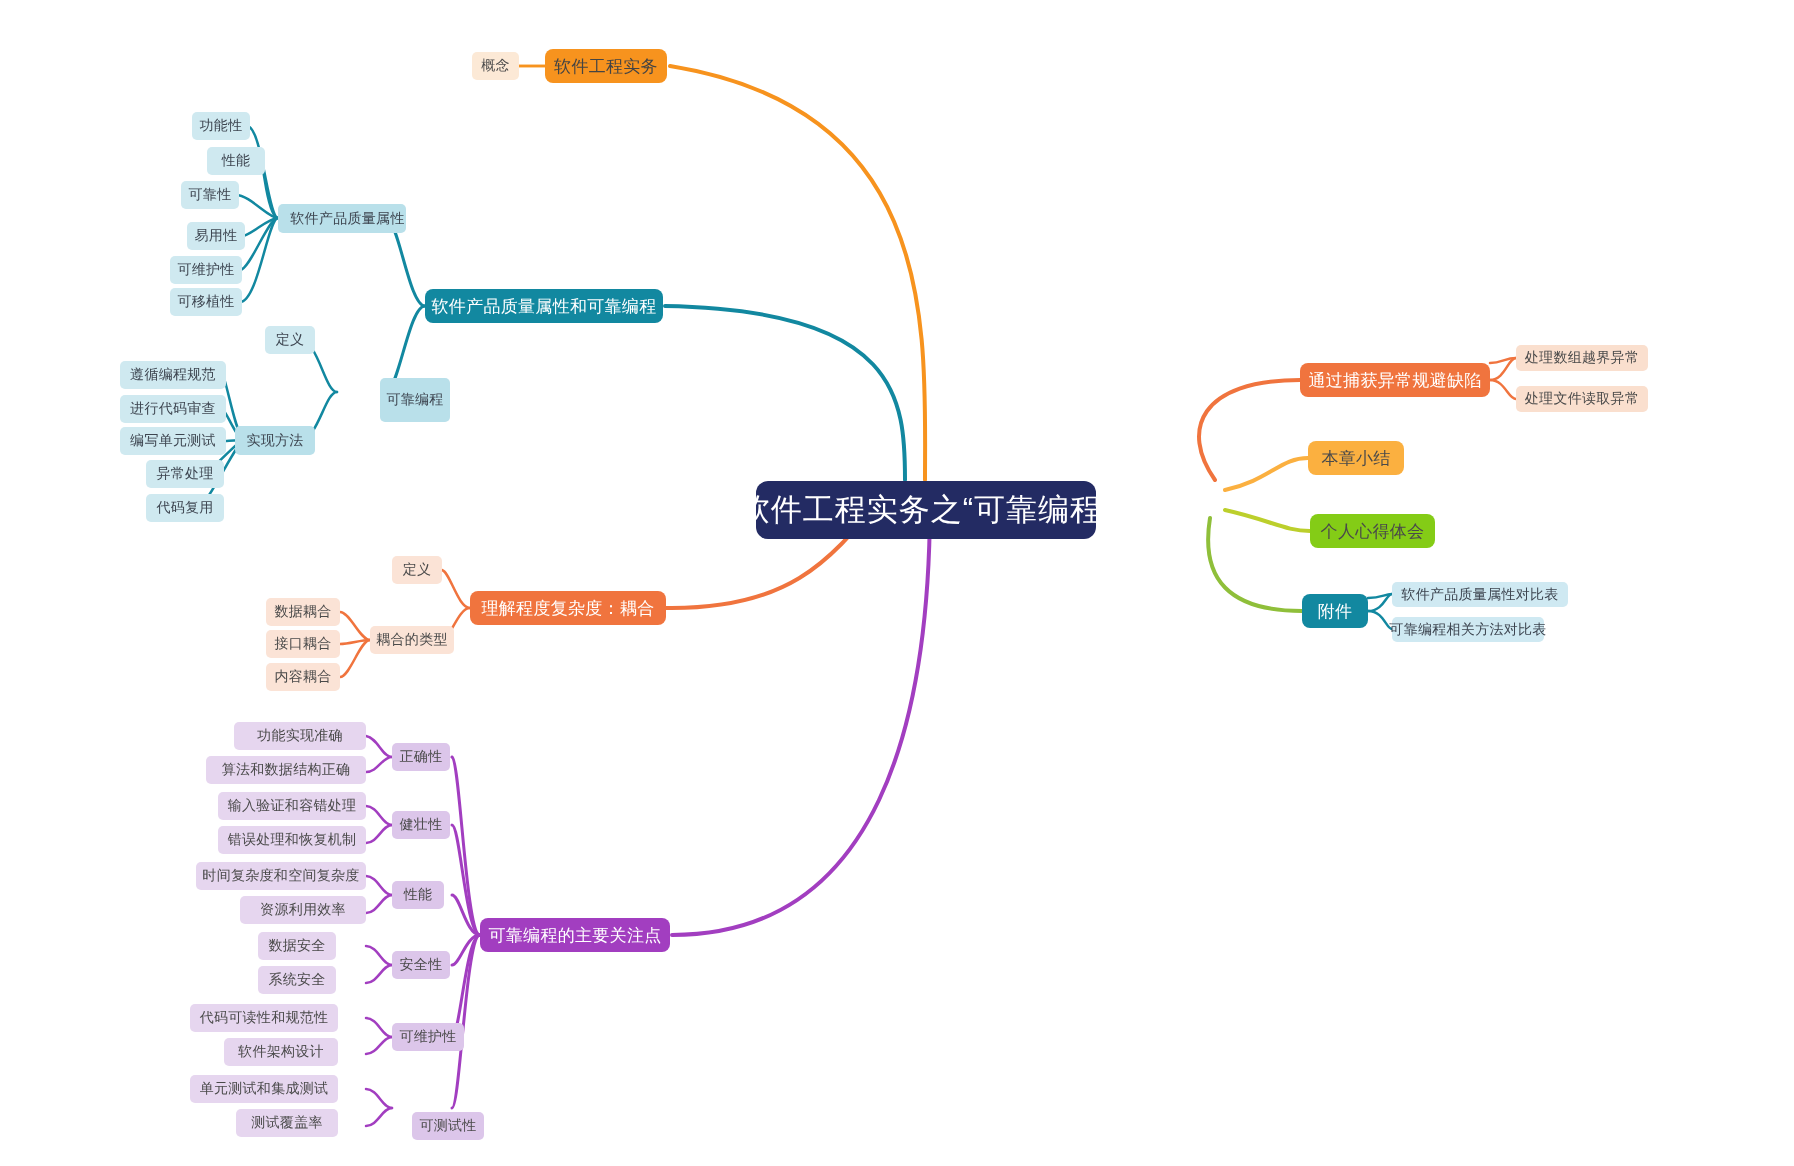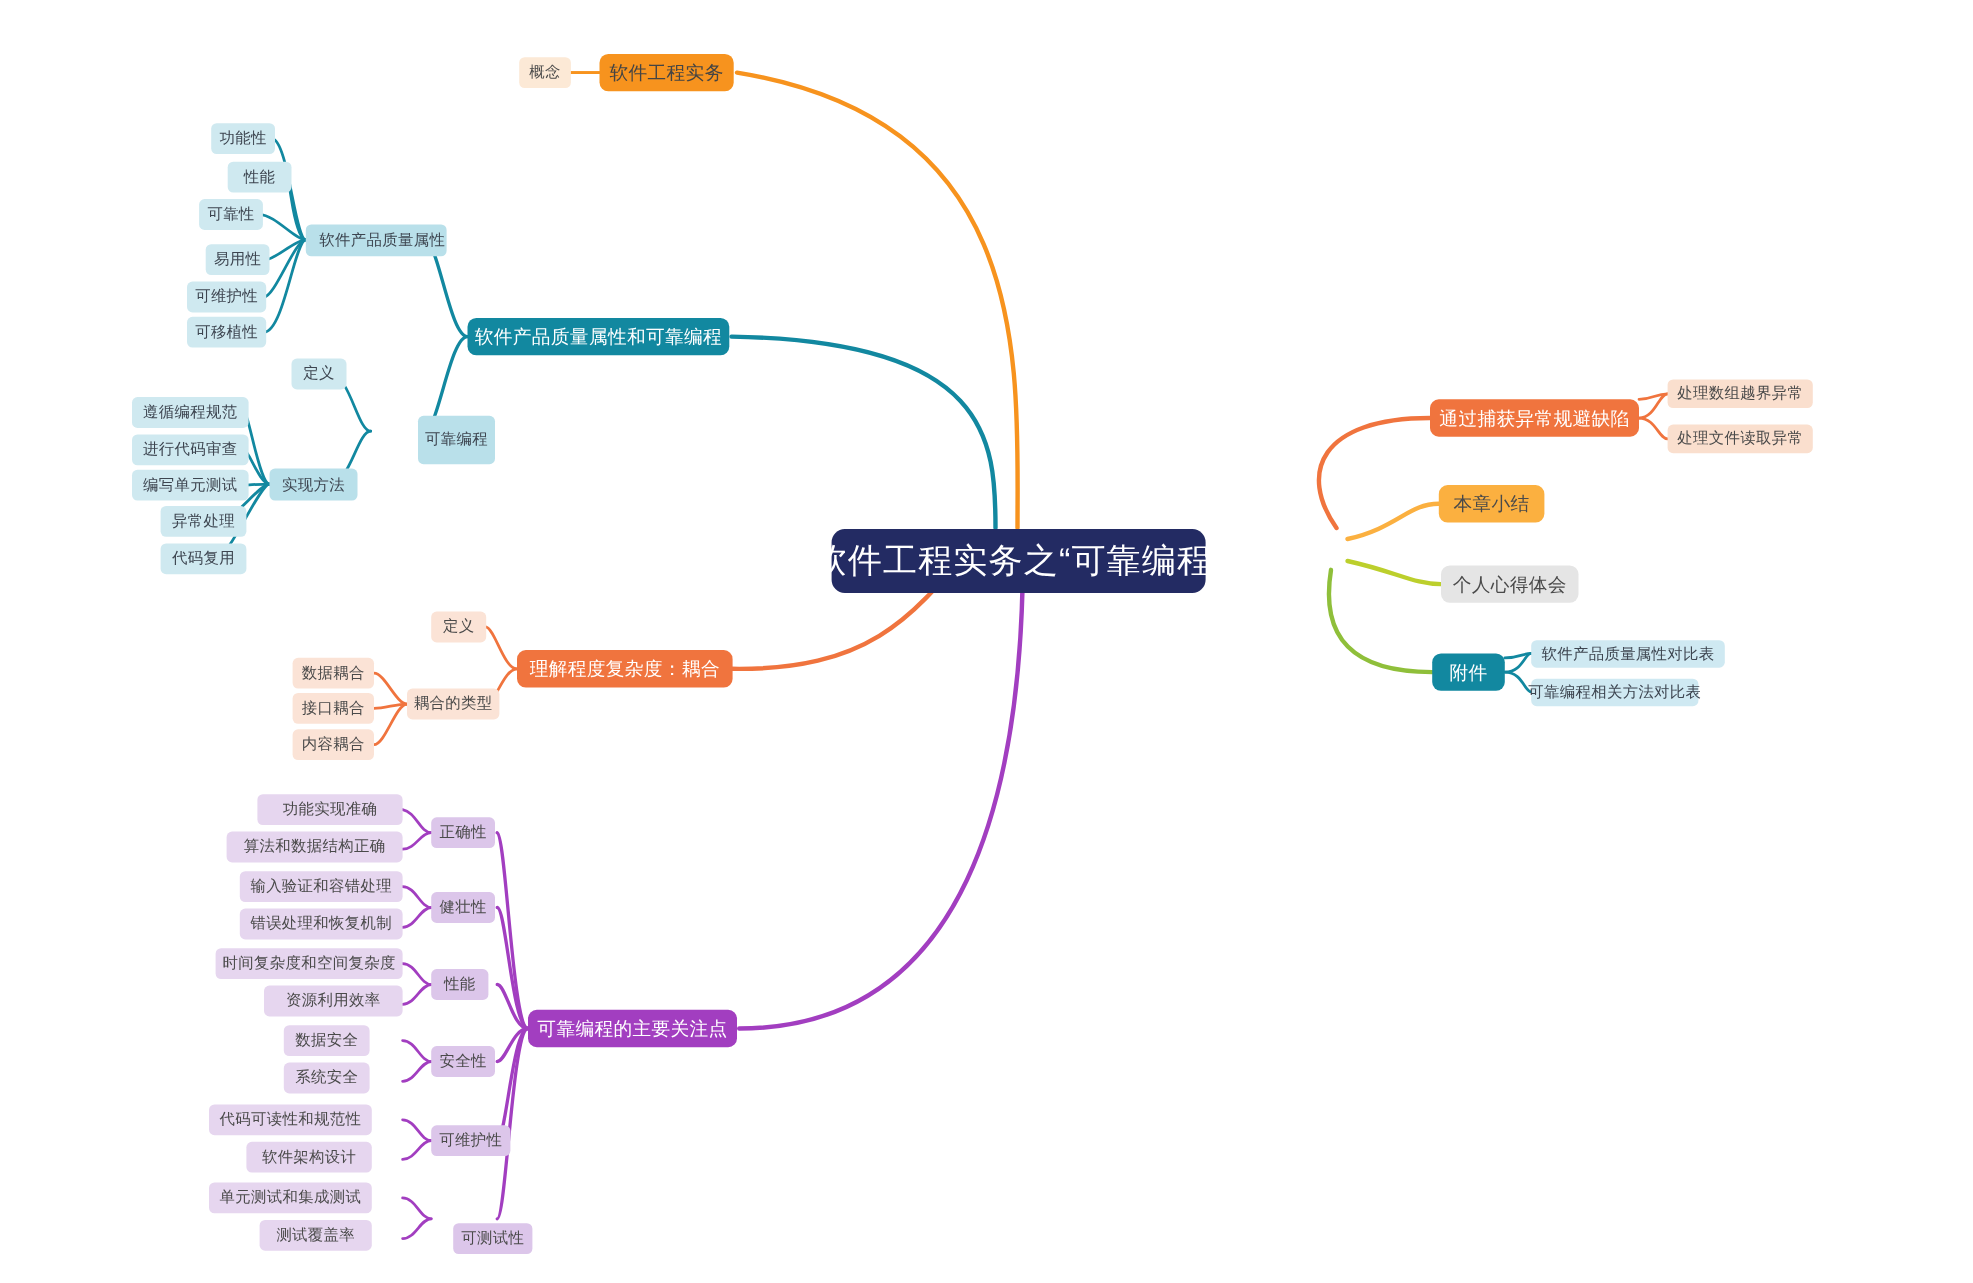--- a/index.html
+++ b/index.html
@@ -12,21 +12,21 @@
         letter-spacing:.3px;}
   
   .central{background:#232b63;color:#ffffff;border-radius:12px;
            font-size:31px;padding:0 26px;letter-spacing:1px;}
   
   .l1{color:#ffffff;font-size:17px;padding:0 12px;border-radius:8px;font-family:Liberation Serif, serif;}
   .l1.teal{background:#1288a0;}
   .l1.orange{background:#f7931e;color:#444;}
   .l1.orange2{background:#f0743e;}
   .l1.amber{background:#fbb040;color:#4a4a4a;}
-  .l1.olive{background:#e5e5e5;color:#4a4a4a;}
+  .l1.olive{background:#84cc16;color:#4a4a4a;}
   .l1.purple{background:#a23ec0;}
   .l1.teal2{background:#1288a0;}
   
   .l2{font-size:14px;padding:0 9px;border-radius:5px;color:#3d4550;}
   .pale-teal{background:#cfe9f0;}
   .pale-teal-d{background:#b9e0ea;}
   .pale-orange{background:#fce9d6;color:#4a4a4a;text-align:right;}
   .pale-orange2{background:#fadfce;color:#4a4a4a;}
   .pale-peach{background:#fbe3d6;color:#4a4a4a;}
   .pale-purple{background:#e6d6ef;color:#4a4a4a;}
@@ -125,21 +125,21 @@
 
   <div class="node l2 pale-teal" style="left:192px;top:112px;width:58px;height:28px;">功能性</div>
   <div class="node l2 pale-teal" style="left:207px;top:147px;width:58px;height:28px;">性能</div>
   <div class="node l2 pale-teal" style="left:181px;top:181px;width:58px;height:28px;">可靠性</div>
   <div class="node l2 pale-teal" style="left:187px;top:222px;width:58px;height:28px;">易用性</div>
   <div class="node l2 pale-teal" style="left:170px;top:256px;width:72px;height:28px;">可维护性</div>
   <div class="node l2 pale-teal" style="left:170px;top:288px;width:72px;height:28px;">可移植性</div>
 
   <div class="node l2 pale-teal-d" style="left:337px;top:378px;width:70px;height:44px;margin-left:43px;">可靠编程</div>
   <div class="node l2 pale-teal" style="left:265px;top:326px;width:50px;height:28px;">定义</div>
-  <div class="node l2 pale-teal-d" style="left:245px;top:426px;width:80px;height:29px;">实现方法</div>
+  <div class="node l2 pale-teal-d" style="left:235px;top:426px;width:80px;height:29px;">实现方法</div>
 
   <div class="node l2 pale-teal" style="left:120px;top:361px;width:106px;height:28px;">遵循编程规范</div>
   <div class="node l2 pale-teal" style="left:120px;top:395px;width:106px;height:28px;">进行代码审查</div>
   <div class="node l2 pale-teal" style="left:120px;top:427px;width:106px;height:28px;">编写单元测试</div>
   <div class="node l2 pale-teal" style="left:146px;top:460px;width:78px;height:28px;">异常处理</div>
   <div class="node l2 pale-teal" style="left:146px;top:494px;width:78px;height:28px;">代码复用</div>
 
   <div class="node l1 orange2" style="left:470px;top:591px;width:196px;height:34px;">理解程度复杂度：耦合</div>
   <div class="node l2 pale-peach" style="left:392px;top:556px;width:50px;height:28px;">定义</div>
   <div class="node l2 pale-peach" style="left:370px;top:626px;width:84px;height:28px;">耦合的类型</div>

